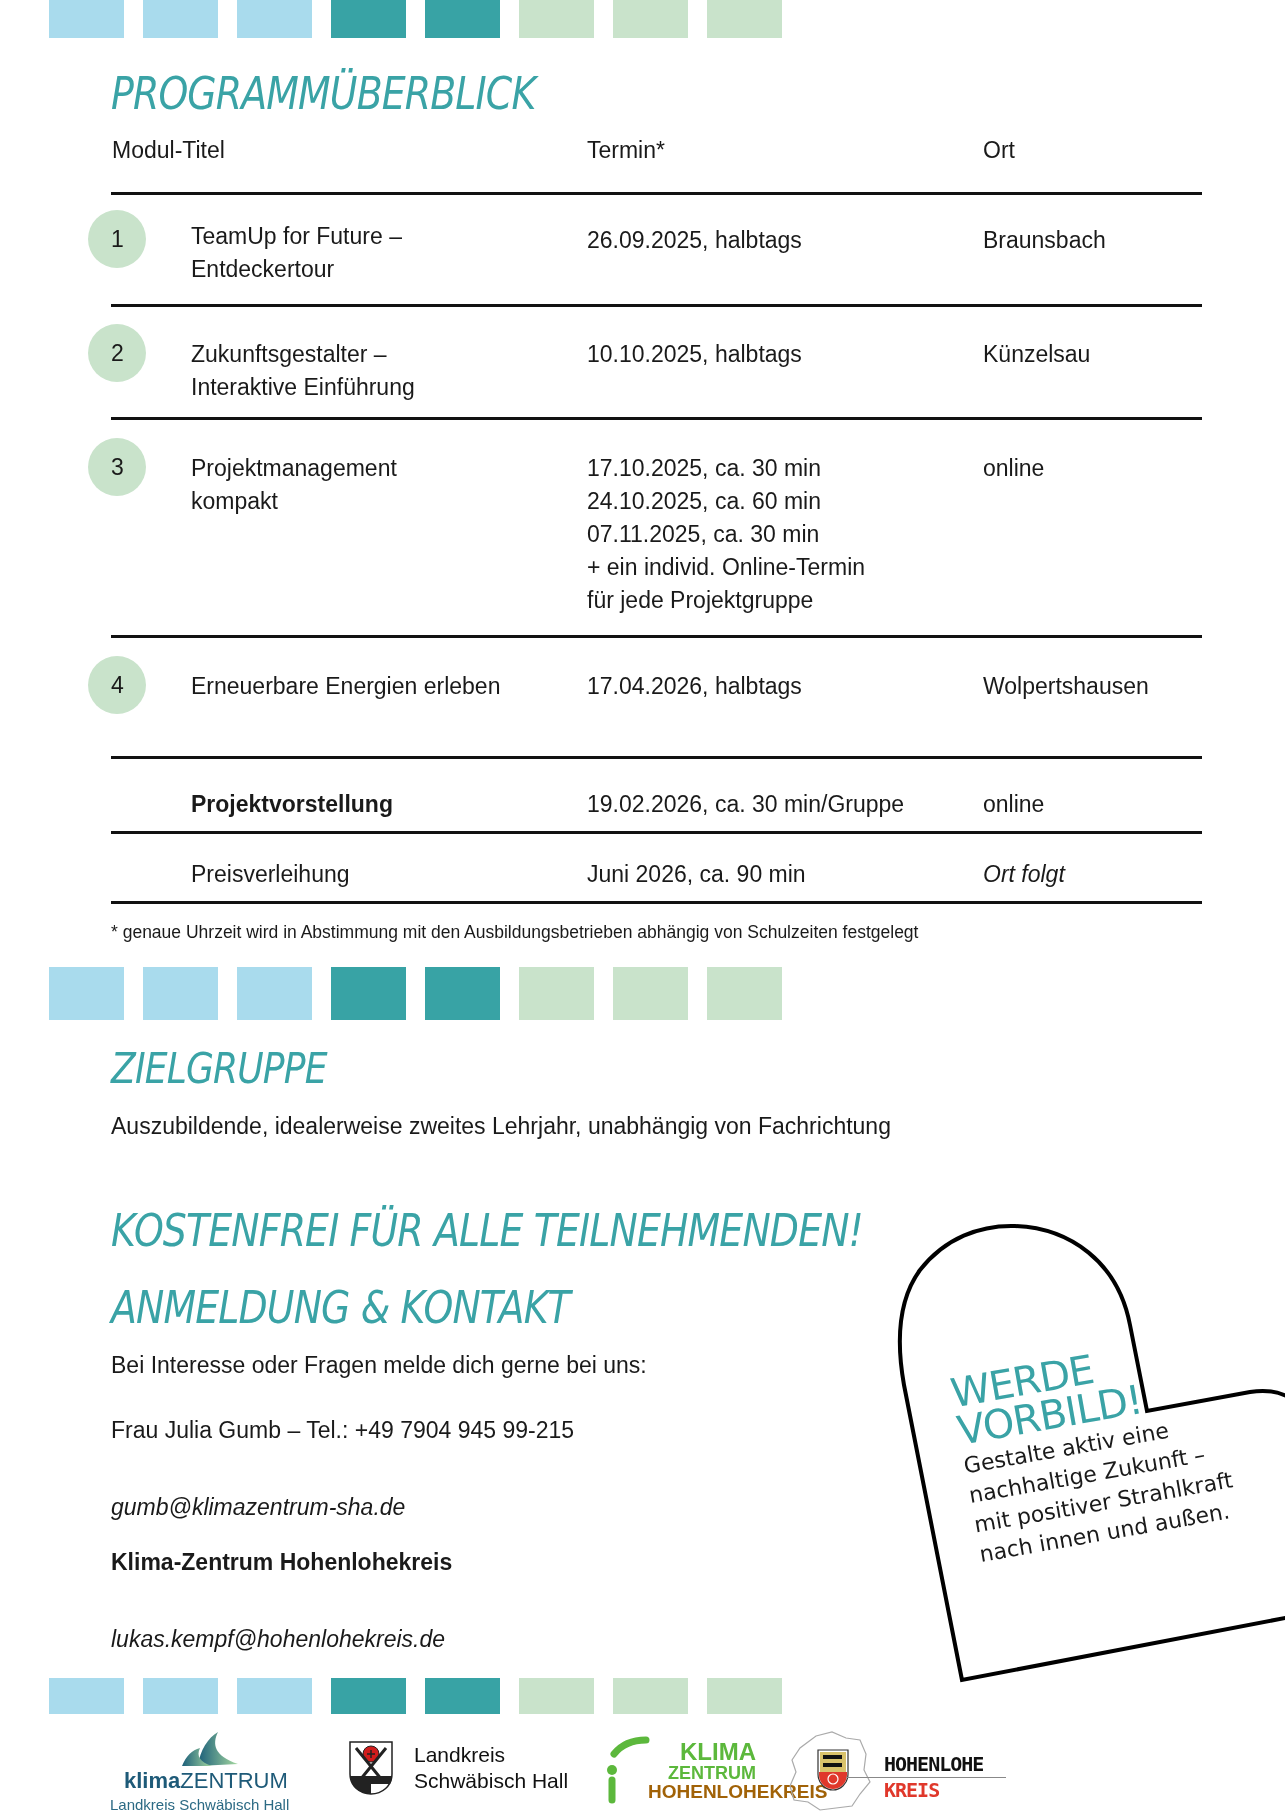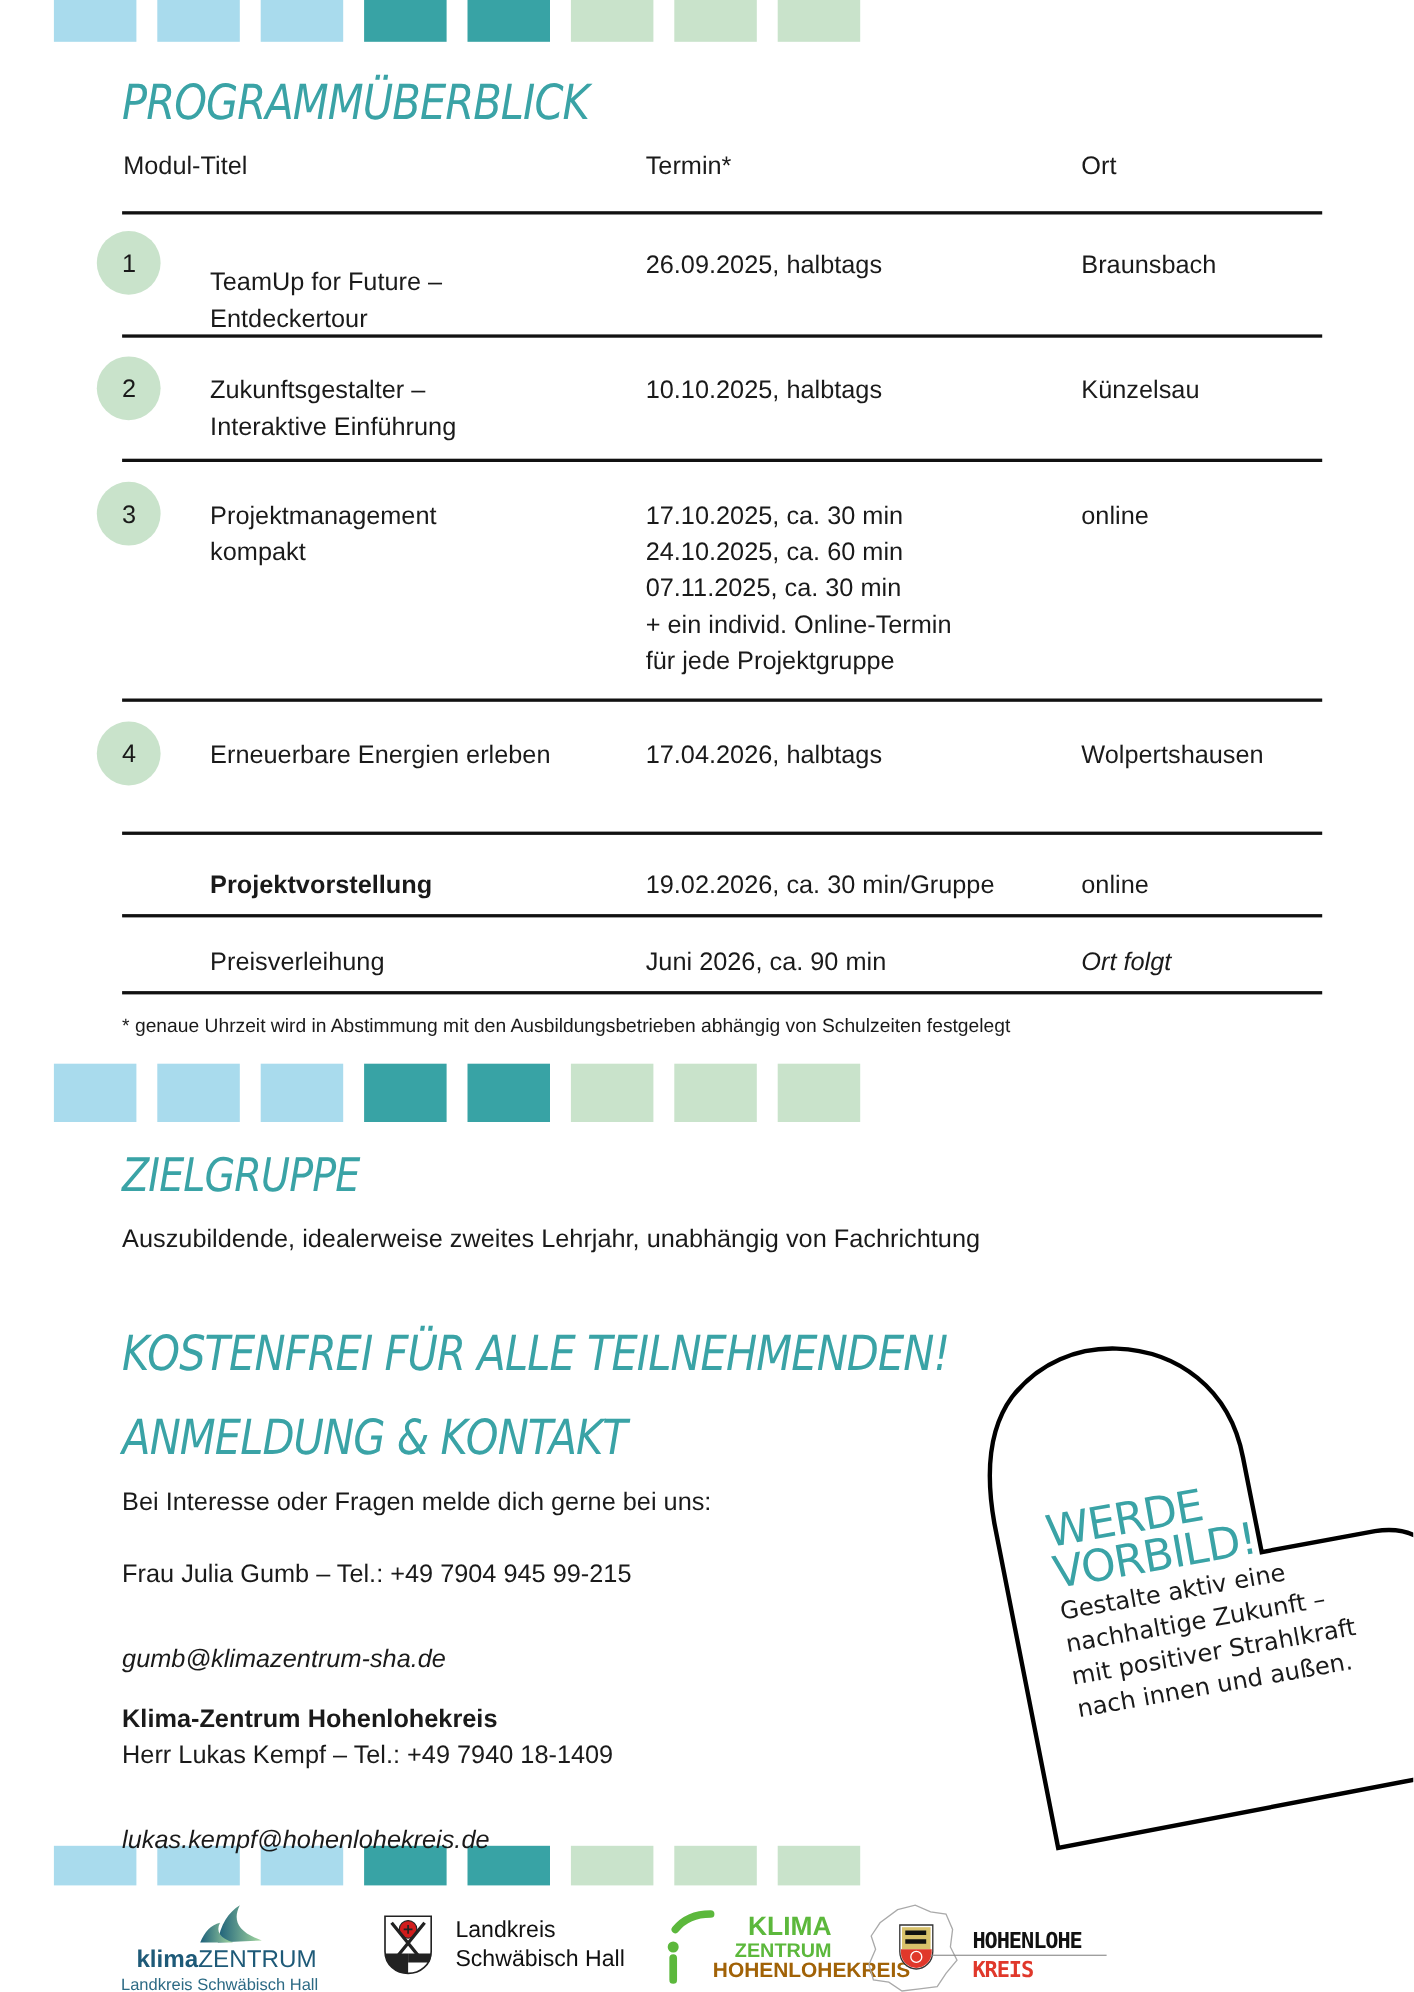--- a/index.html
+++ b/index.html
@@ -70,21 +70,21 @@
 <div class="rule" style="top:304px;"></div>
 <div class="rule" style="top:417px;"></div>
 <div class="rule" style="top:635px;"></div>
 <div class="rule" style="top:756px;"></div>
 <div class="rule" style="top:831px;"></div>
 <div class="rule" style="top:901px;"></div>
 
 <div id="rows">
     <div class="circle" style="left: 88px; top: 210px;"></div>
     <div class="num" style="left: 111px; top: 226px;">1</div>
-    <div class="cell" style="left: 191px; top: 240px;">
+    <div class="cell" style="left: 191px; top: 220px;">
       <span>TeamUp for Future –</span>
       <span>Entdeckertour</span>
     </div>
     <div class="cell" style="left: 587px; top: 224px;">
       <span>26.09.2025, halbtags</span>
     </div>
     <div class="cell" style="left: 983px; top: 224px;">Braunsbach</div>
     <div></div>
     <div class="circle" style="left: 88px; top: 324px;"></div>
     <div class="num" style="left: 111px; top: 340px;">2</div>
@@ -151,21 +151,20 @@
 <h2 class="h-teal" style="top:1282px; font-size:44px;">ANMELDUNG &amp; KONTAKT</h2>
 
 <div class="body" style="top:1349px;">Bei Interesse oder Fragen melde dich gerne bei uns:</div>
 
 <div class="body" style="top:1414px;">
   <div>Frau Julia Gumb – Tel.: +49 7904 945 99-215</div>
   <div class="ital">gumb@klimazentrum-sha.de</div>
 </div>
 <div class="body" style="top:1546px;">
   <div class="bold">Klima-Zentrum Hohenlohekreis</div>
-  <div>Herr Lukas Kempf – Tel.: +49 7940 18-1409</div>
   <div class="ital">lukas.kempf@hohenlohekreis.de</div>
 </div>
 
 <svg class="abs" style="left:0; top:0;" width="1285" height="1811" viewBox="0 0 1285 1811">
   <path d="M962,1680 L904,1385 C896,1340 898,1300 920,1270 C945,1238 980,1225 1015,1226 C1070,1228 1118,1262 1130,1325 L1147,1411 L1250,1392 C1268,1389 1280,1392 1290,1398 L1290,1617 Z" fill="#ffffff" stroke="#000000" stroke-width="4" stroke-linejoin="miter"></path>
 </svg>
 <div class="heart-text">
   <div class="heart-title">
     <div>WERDE</div>
     <div>VORBILD!</div>

